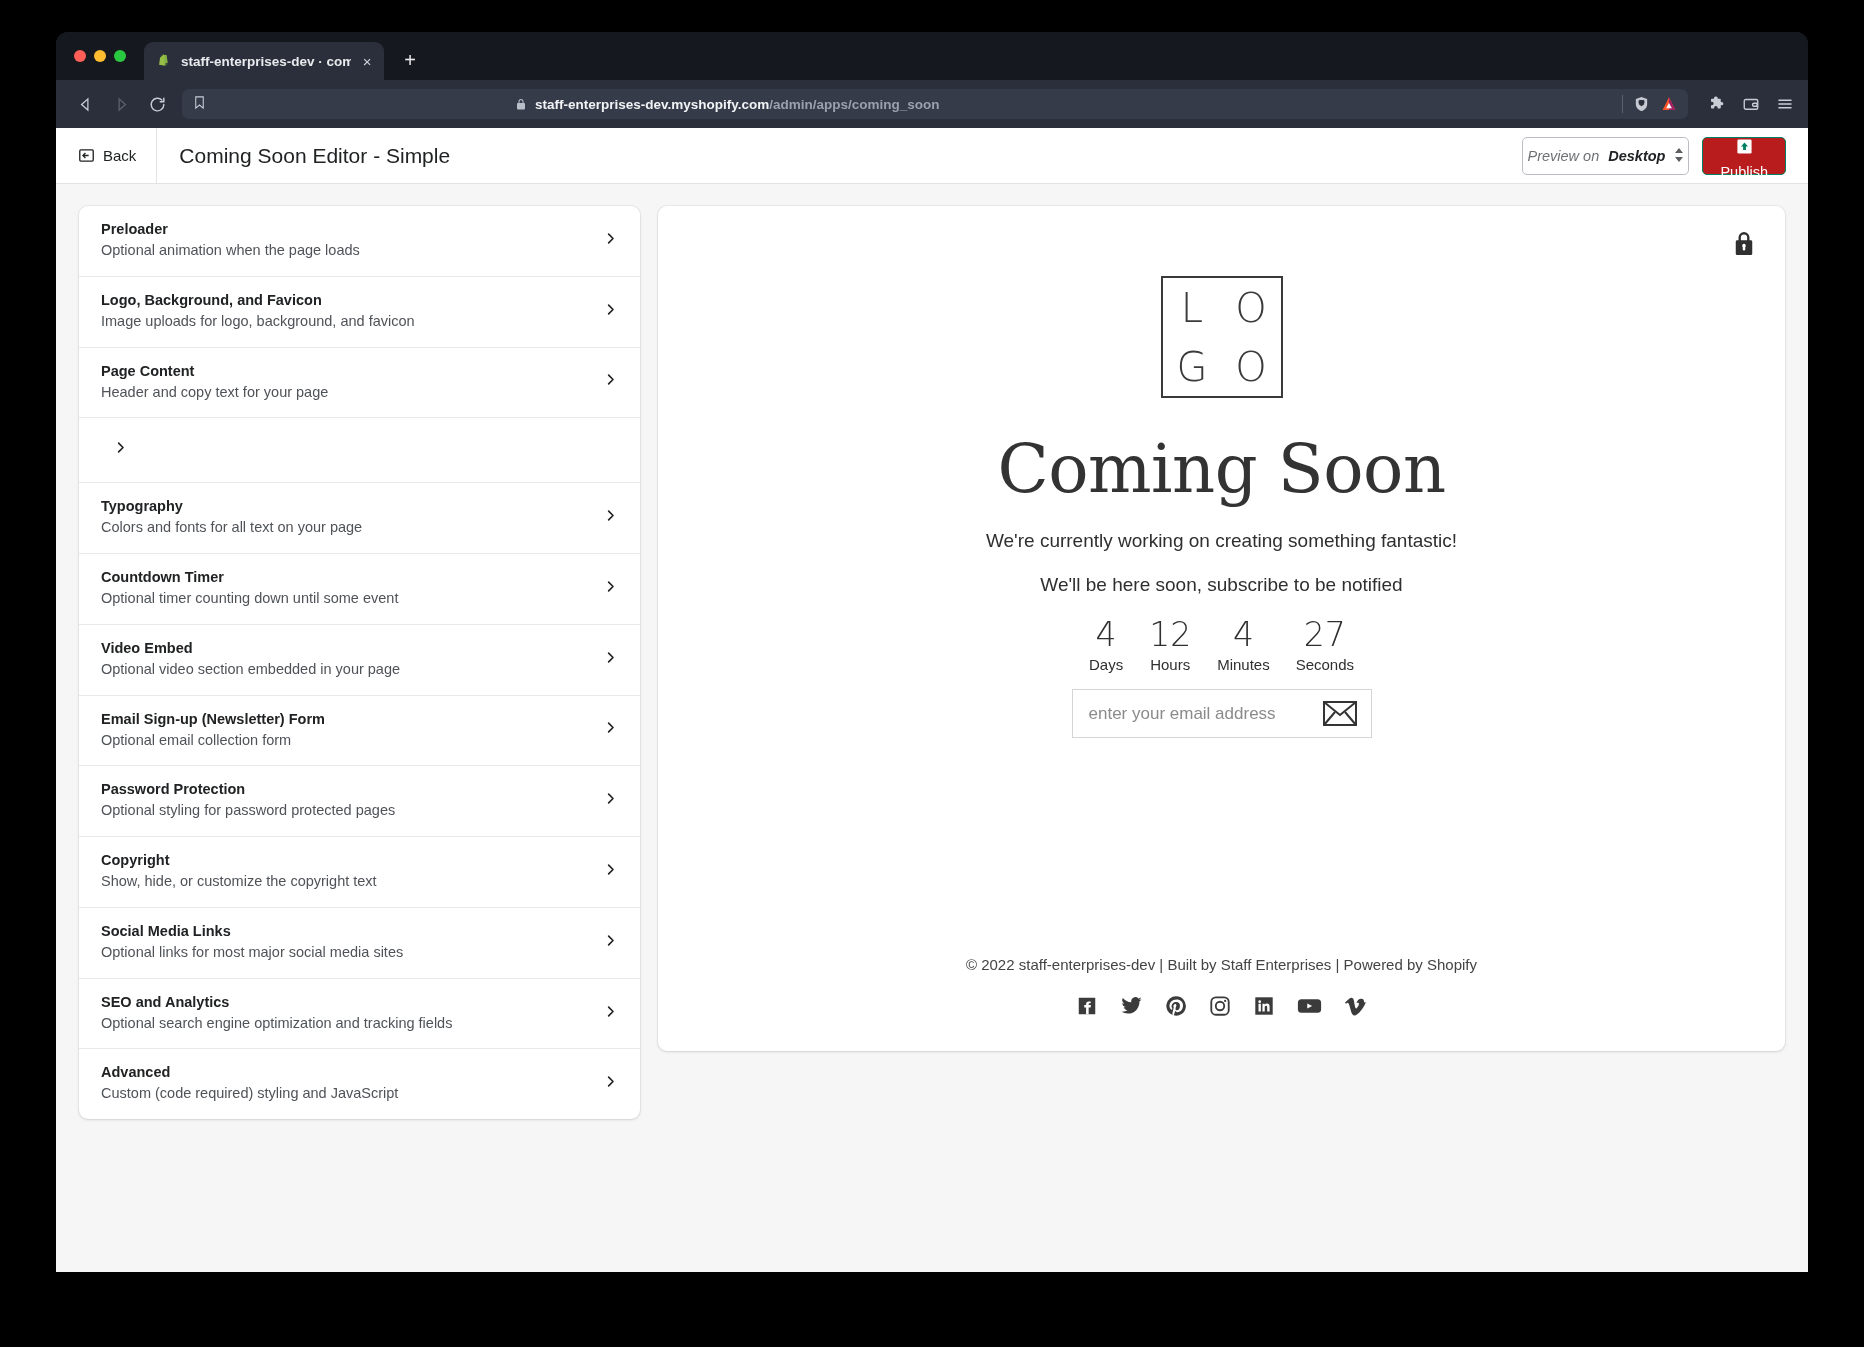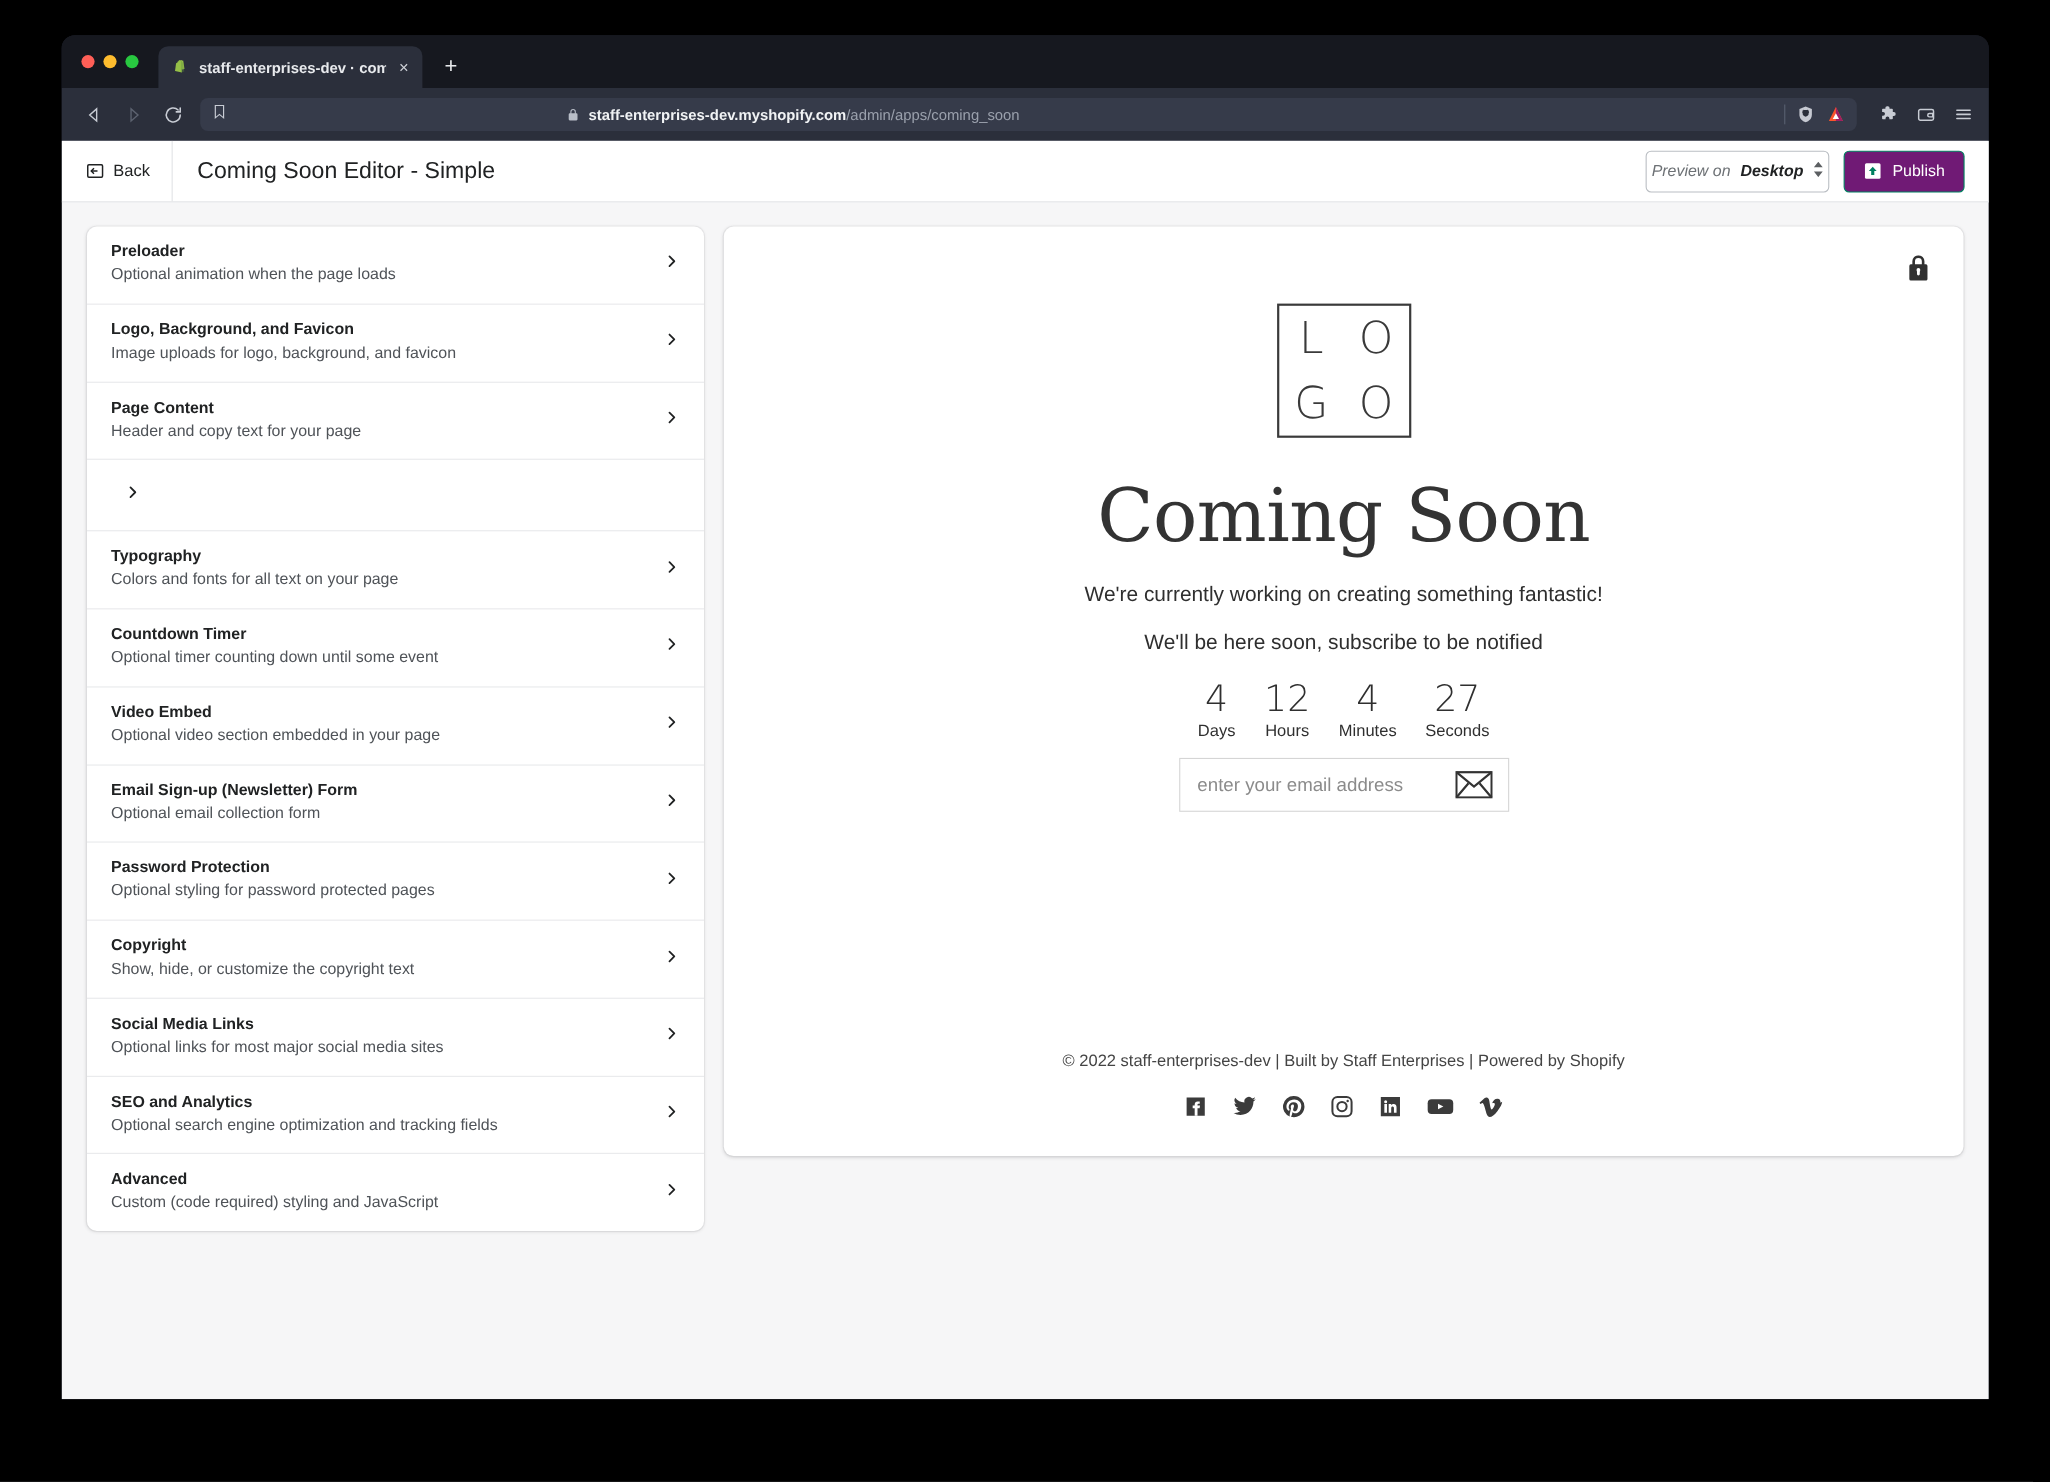--- a/index.html
+++ b/index.html
@@ -97,21 +97,21 @@
     padding: 0 10px;
     gap: 8px;
     margin: 0 10px 0 4px;
     min-width: 0;
   }
   .bookmark-ico { color: #c8ccd4; margin-left: 6px; cursor: pointer; }
   .url-text {
     font-size: 13.5px; color: #f1f3f5; font-weight: bold;
     white-space: nowrap; overflow: hidden;
   }
-  .url-text .path { color: #9aa0ac; font-weight: normal; }
+  .url-text .path { color: #9aa0ac; font-weight: bold; }
   .omni-right {
     margin-left: auto;
     display: flex; align-items: center; gap: 10px;
     padding-left: 10px;
   }
   .omni-sep { width: 1px; height: 18px; background: #596070; }
   .tb-right { display: flex; align-items: center; gap: 16px; padding-left: 4px; }
   .tb-icon { color: #c8ccd4; cursor: pointer; display:flex; }
 
   
@@ -152,27 +152,28 @@
     display: flex; align-items: center;
     padding: 0 4px; gap: 9px;
     font-size: 14.5px; color: #6d7175;
     cursor: pointer;
     font-style: italic;
   }
   .preview-select b { color: #202223; font-weight: bold; }
   .sel-caret { font-size: 11px; color: #5c5f62; line-height: 1; }
   .publish-btn {
     height: 38px;
-    background: #701a75;
+    background: #b91c1c;
     border-radius: 5px;
     display: flex; align-items: center;
     padding: 0 17px; gap: 9px;
     color: #fff; font-size: 14.5px;
     cursor: pointer;
     border: 1px solid #008060;
+    flex-direction: column;
   }
 
   
   .app-body {
     display: flex;
     padding: 22px 23px 0 23px;
     gap: 18px;
     align-items: flex-start;
   }
 

